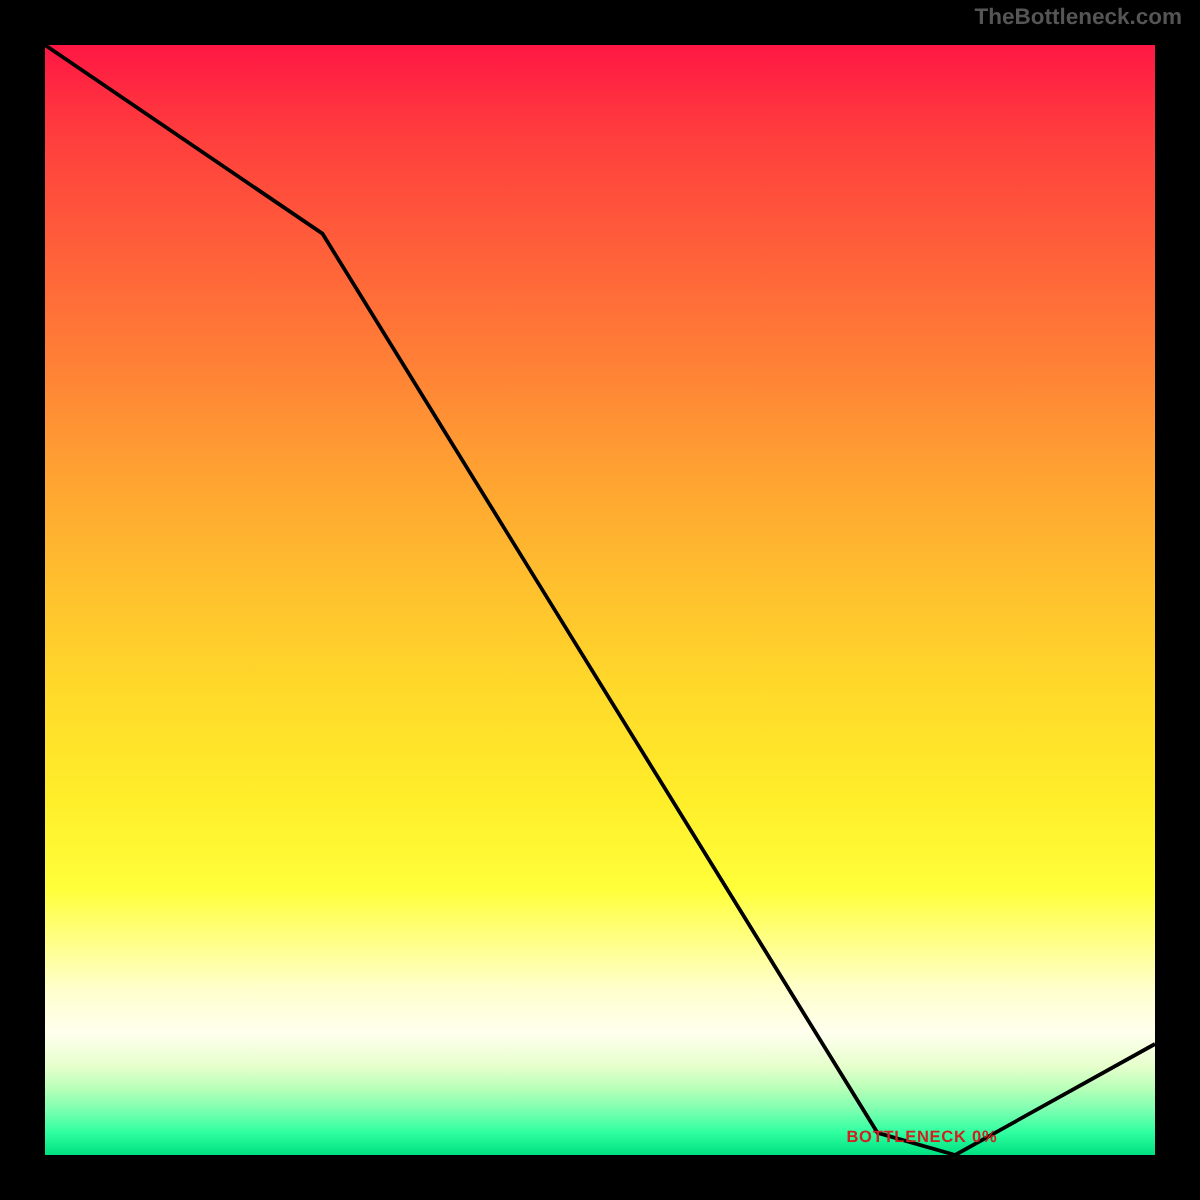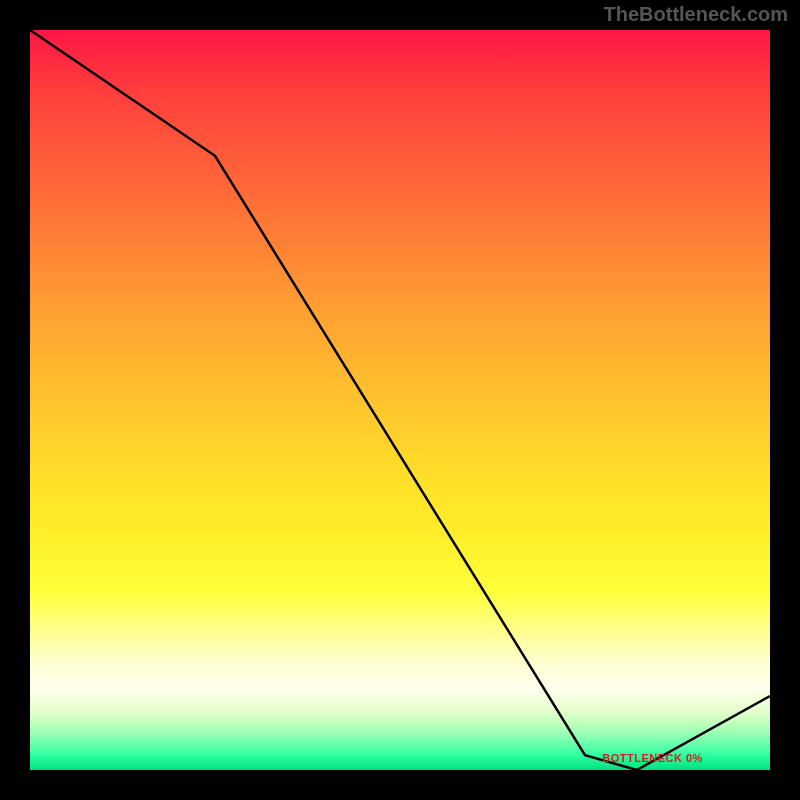--- a/index.html
+++ b/index.html
@@ -9,21 +9,21 @@
     background: #000000;
     font-family: Arial, sans-serif;
     overflow: hidden;
     position: relative;
   }
   .watermark {
     position: absolute;
     top: 3px;
     right: 12px;
     color: #555555;
-    font-size: 20px;
+    font-size: 15px;
     font-weight: bold;
     z-index: 10;
   }
   .plot-area {
     position: absolute;
     top: 30px;
     left: 30px;
     width: 740px;
     height: 740px;
     background: linear-gradient(to bottom,
@@ -52,21 +52,20 @@
     height: 740px;
   }
   .bottleneck-label {
     position: absolute;
     color: #d02020;
     font-size: 11px;
     font-weight: bold;
     letter-spacing: 0.5px;
     transform: translateX(-50%);
     white-space: nowrap;
-    margin-left: 38px;
   }
 </style>
 </head>
 <body>
 
 <div class="watermark">TheBottleneck.com</div>
 
 <div class="plot-area">
   <svg class="plot-svg" viewBox="0 0 740 740">
     <polyline id="chart-line" fill="none" stroke="#000000" stroke-width="2.5" points="0.00,0.00 185.00,125.80 555.00,725.20 606.80,740.00 740.00,666.00"></polyline>

